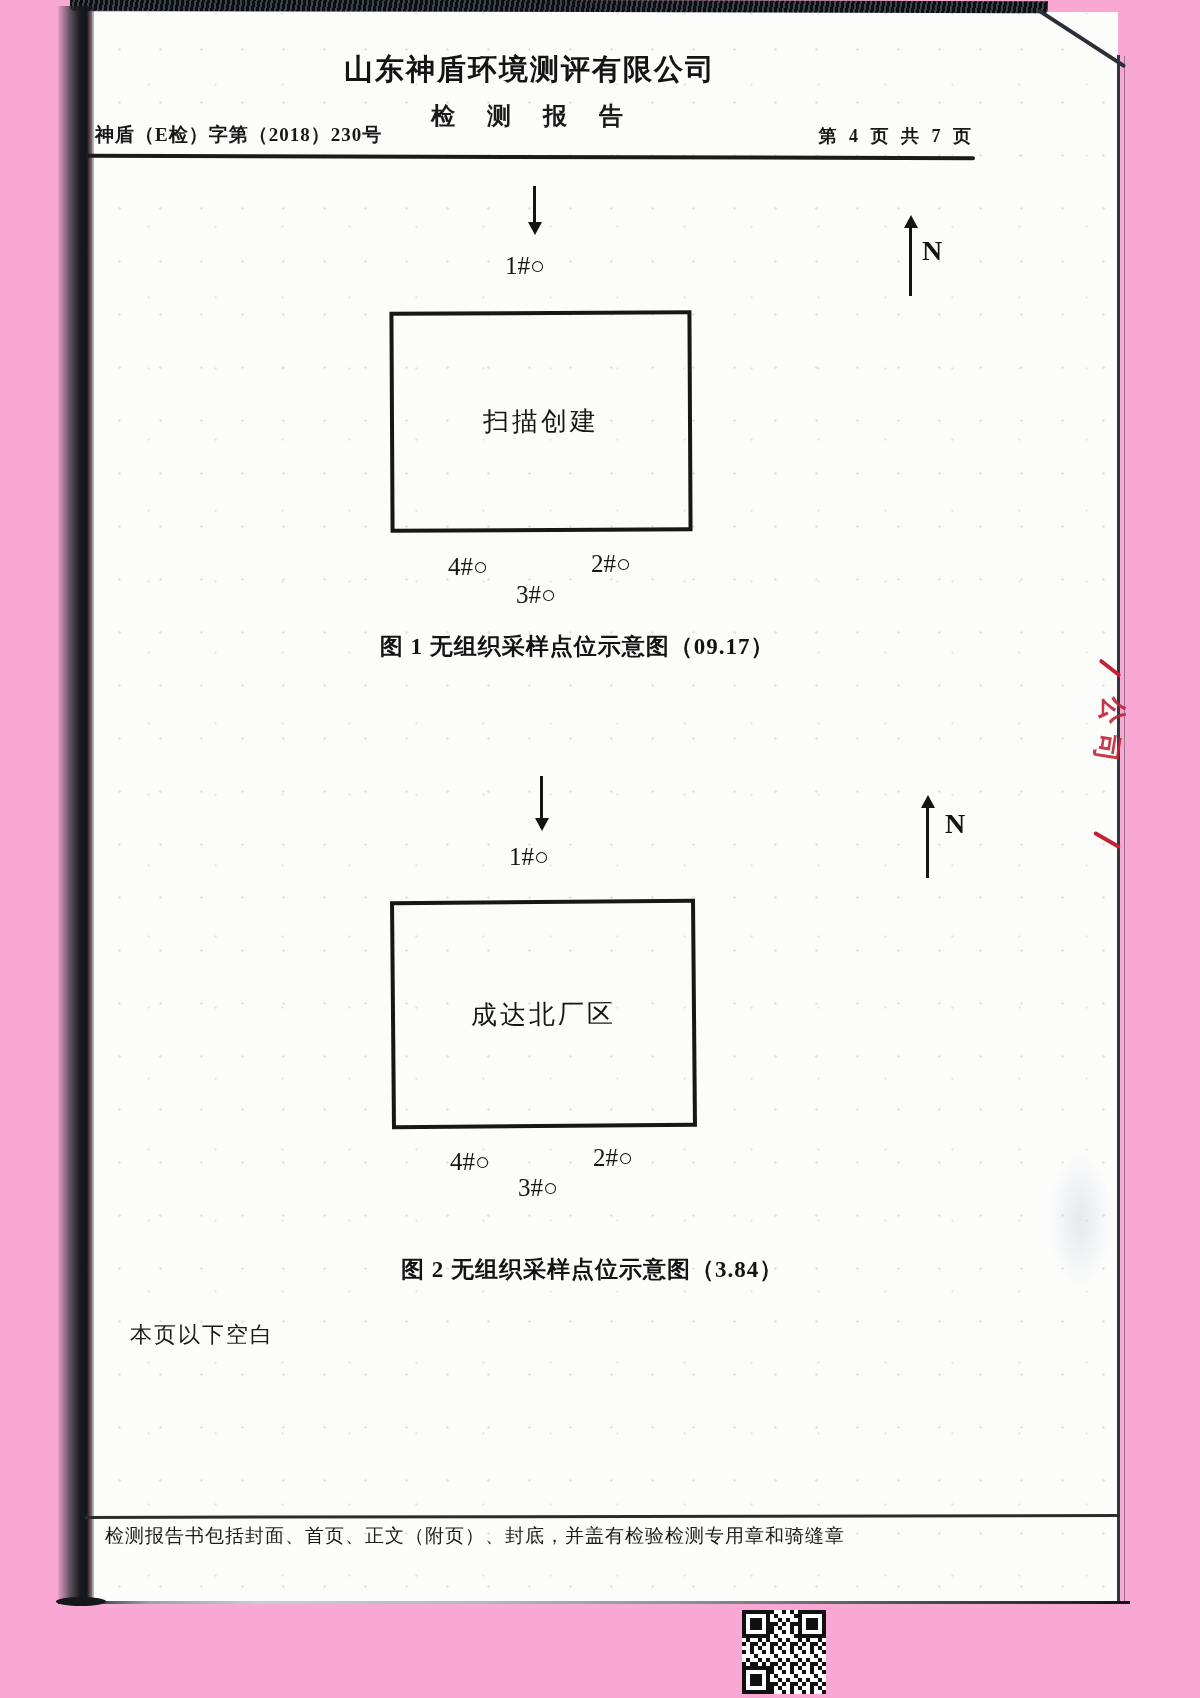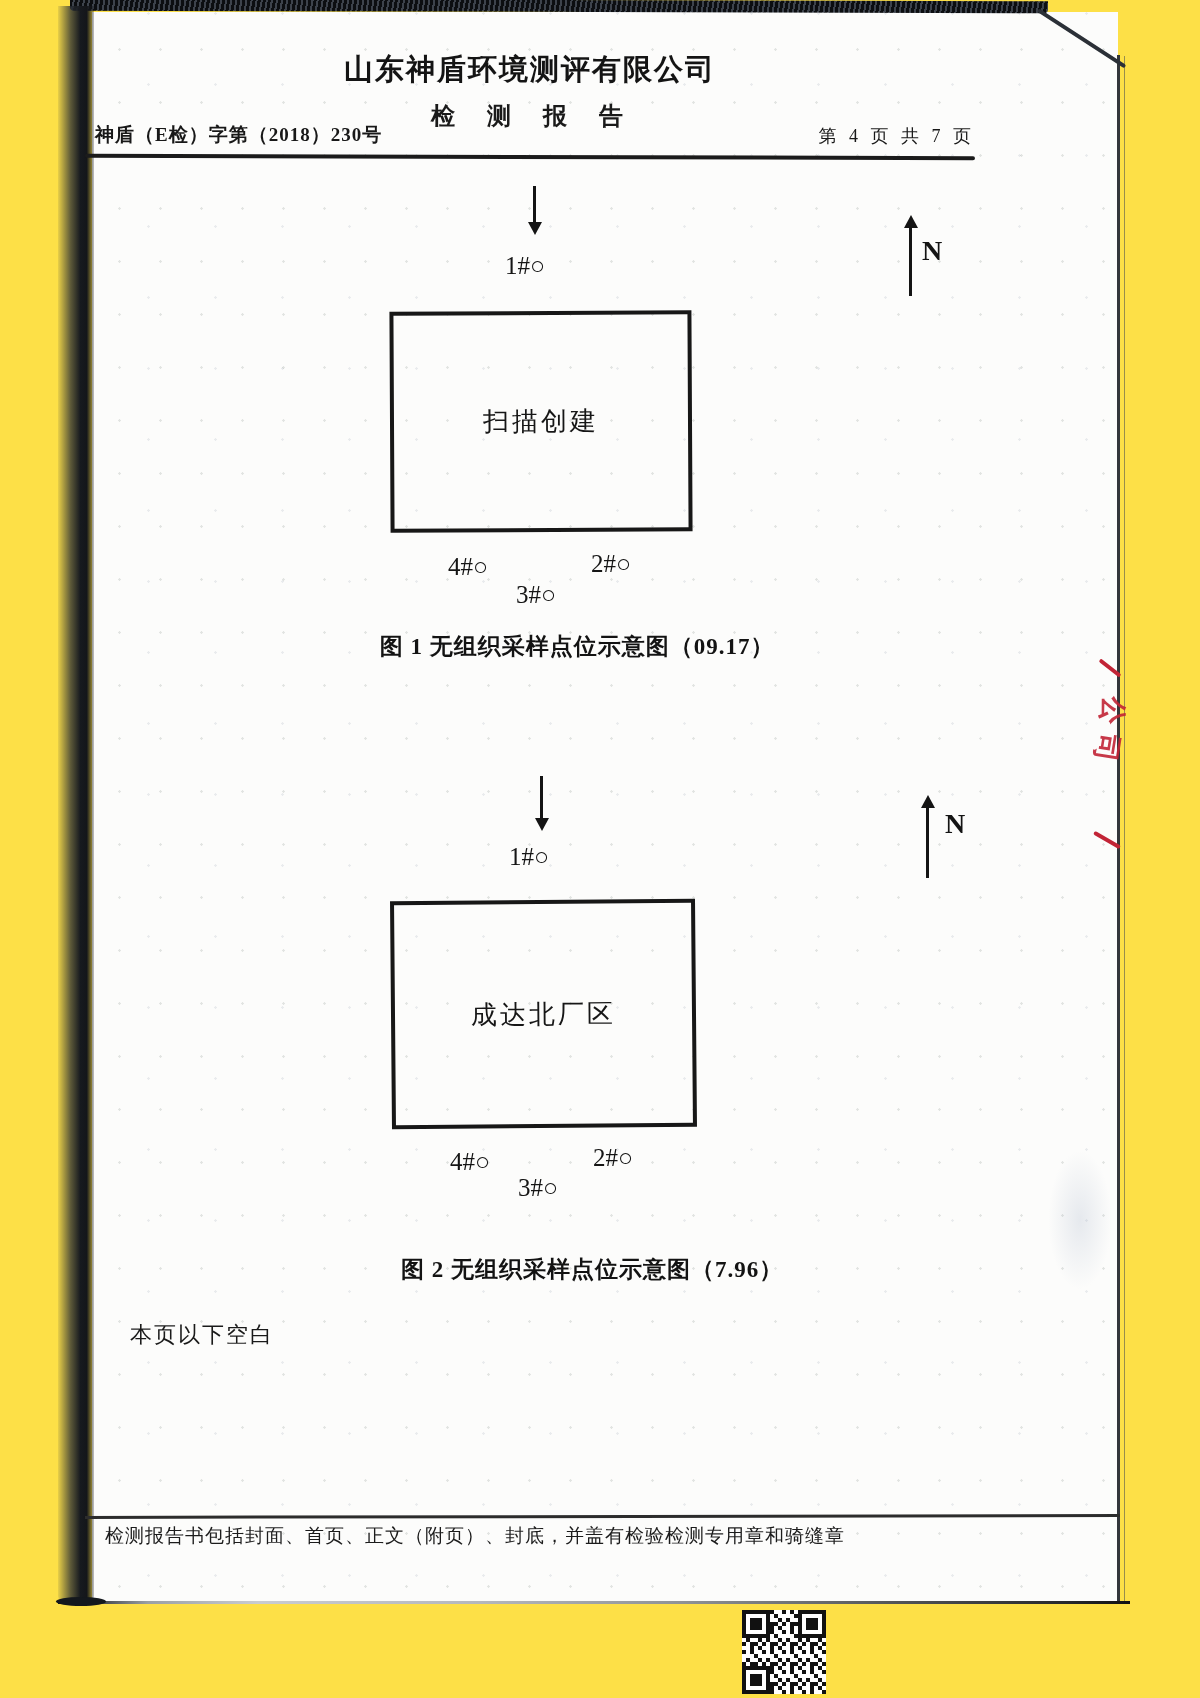--- a/index.html
+++ b/index.html
@@ -1,18 +1,18 @@
 <!DOCTYPE html>
 <html><head>
 <meta charset="utf-8">
 <style>
   * { margin:0; padding:0; box-sizing:border-box; }
   html,body { background:#ffffff; }
   body { font-family:"Liberation Serif","DejaVu Serif",serif; color:#181818; }
-  .page { position:relative; width:1200px; height:1698px; background:#fde047; overflow:hidden; margin:0 auto; }
+  .page { position:relative; width:1200px; height:1698px; background:#f9a8d4; overflow:hidden; margin:0 auto; }
 
   
   .paper {
     position:absolute; left:92px; top:12px; width:1026px; height:1590px;
     background:#fcfcfb;
     background-image:
       radial-gradient(rgba(95,110,95,0.16) 1px, transparent 1.3px),
       radial-gradient(rgba(70,90,120,0.10) 1px, transparent 1.4px);
     background-size:41px 53px, 67px 71px;
     background-position:7px 11px, 23px 37px;
@@ -38,21 +38,21 @@
 
   
   .company { position:absolute; left:85px; top:50px; width:890px; text-align:center;
     font-family:"Liberation Sans","DejaVu Sans",sans-serif; font-weight:bold;
     font-size:29px; letter-spacing:2px; color:#141414; }
   .doc-title { position:absolute; left:85px; top:100px; width:890px; text-align:center;
     font-size:24px; font-weight:bold; letter-spacing:6px; word-spacing:14px; color:#1a1a1a; }
   .hdr-row { position:absolute; left:95px; top:122px; width:880px; display:flex;
     justify-content:space-between; align-items:flex-end; }
   .report-no { font-size:19px; font-weight:bold; letter-spacing:1px; }
-  .page-info { font-size:18px; font-weight:normal; letter-spacing:4px; }
+  .page-info { font-size:18px; font-weight:bold; letter-spacing:4px; }
   .hdr-rule { position:absolute; left:85px; top:155px; width:890px; height:4px;
     background:#1b1b1b; border-radius:2px; transform:rotate(0.15deg); }
 
   
   .varrow { position:absolute; width:3px; background:#141414; }
   .varrow.down::after { content:""; position:absolute; left:50%; transform:translateX(-50%);
     bottom:-12px; width:0; height:0; border:7px solid transparent; border-top:13px solid #141414; }
   .varrow.up::before { content:""; position:absolute; left:50%; transform:translateX(-50%);
     top:-12px; width:0; height:0; border:7px solid transparent; border-bottom:13px solid #141414; }
   .pt { position:absolute; font-size:25px; color:#151515; white-space:nowrap; }
@@ -142,21 +142,21 @@
   <div class="varrow down f2-wind"></div>
   <div class="pt f2-p1">1#○</div>
   <div class="site-box f2-box">
     <span class="site-name">成达北厂区</span>
   </div>
   <div class="varrow up f2-north"></div>
   <div class="nlabel f2-n">N</div>
   <div class="pt f2-p4">4#○</div>
   <div class="pt f2-p2">2#○</div>
   <div class="pt f2-p3">3#○</div>
-  <div class="caption f2-cap">图 2 无组织采样点位示意图（7.96）</div>
+  <div class="caption f2-cap">图 2 无组织采样点位示意图（3.84）</div>
 
   <div class="blank-note">本页以下空白</div>
   <div class="ftr-rule"></div>
   <div class="ftr-note">检测报告书包括封面、首页、正文（附页）、封底，并盖有检验检测专用章和骑缝章</div>
 
   <div class="seal-stroke seal-s1" style="color: rgb(194, 36, 54); background: rgb(194, 36, 54);"></div>
   <div class="seal-text" style="color: rgb(194, 36, 54);">公司</div>
   <div class="seal-stroke seal-s2" style="color: rgb(194, 36, 54); background: rgb(194, 36, 54);"></div>
 
   <svg class="qr" width="84" height="84" viewBox="0 0 84 84">

